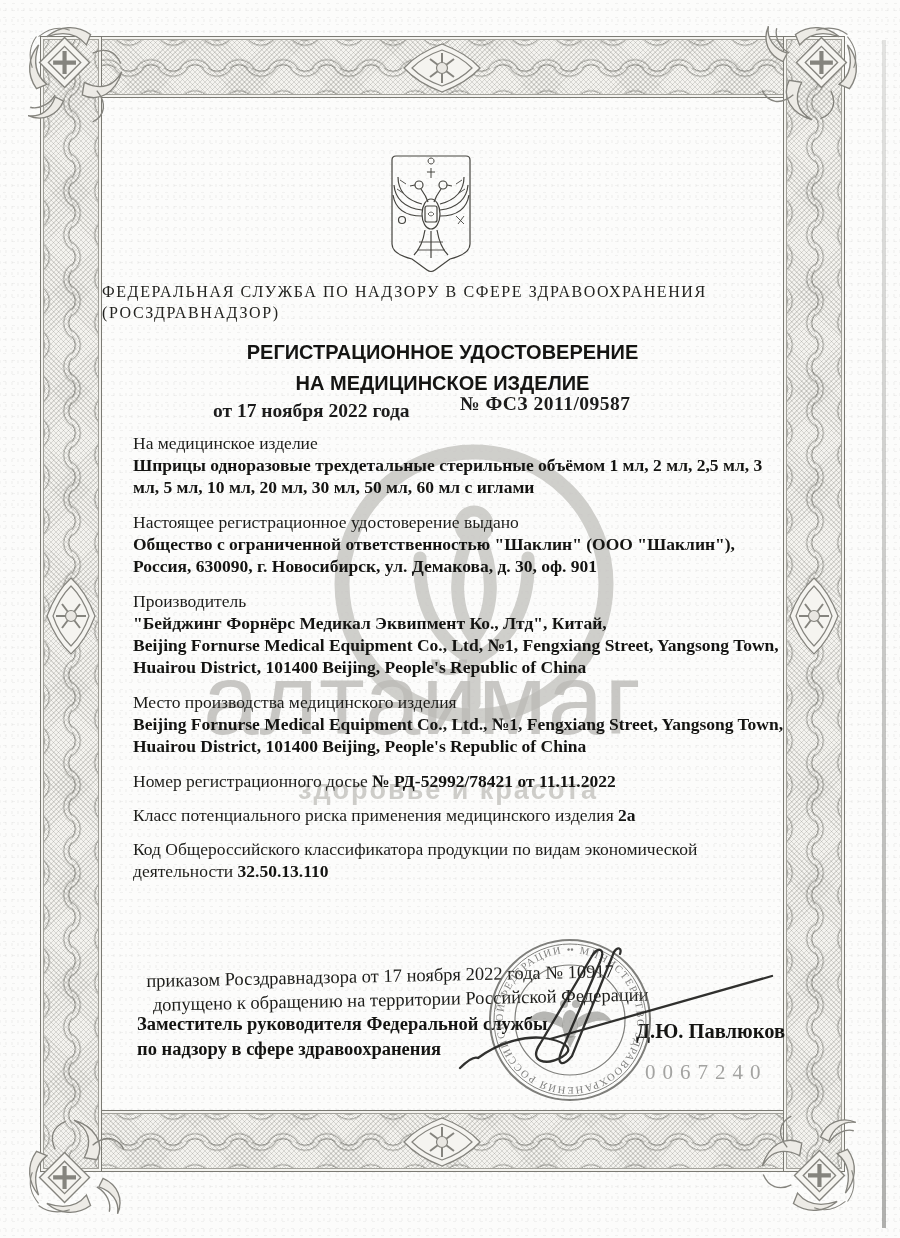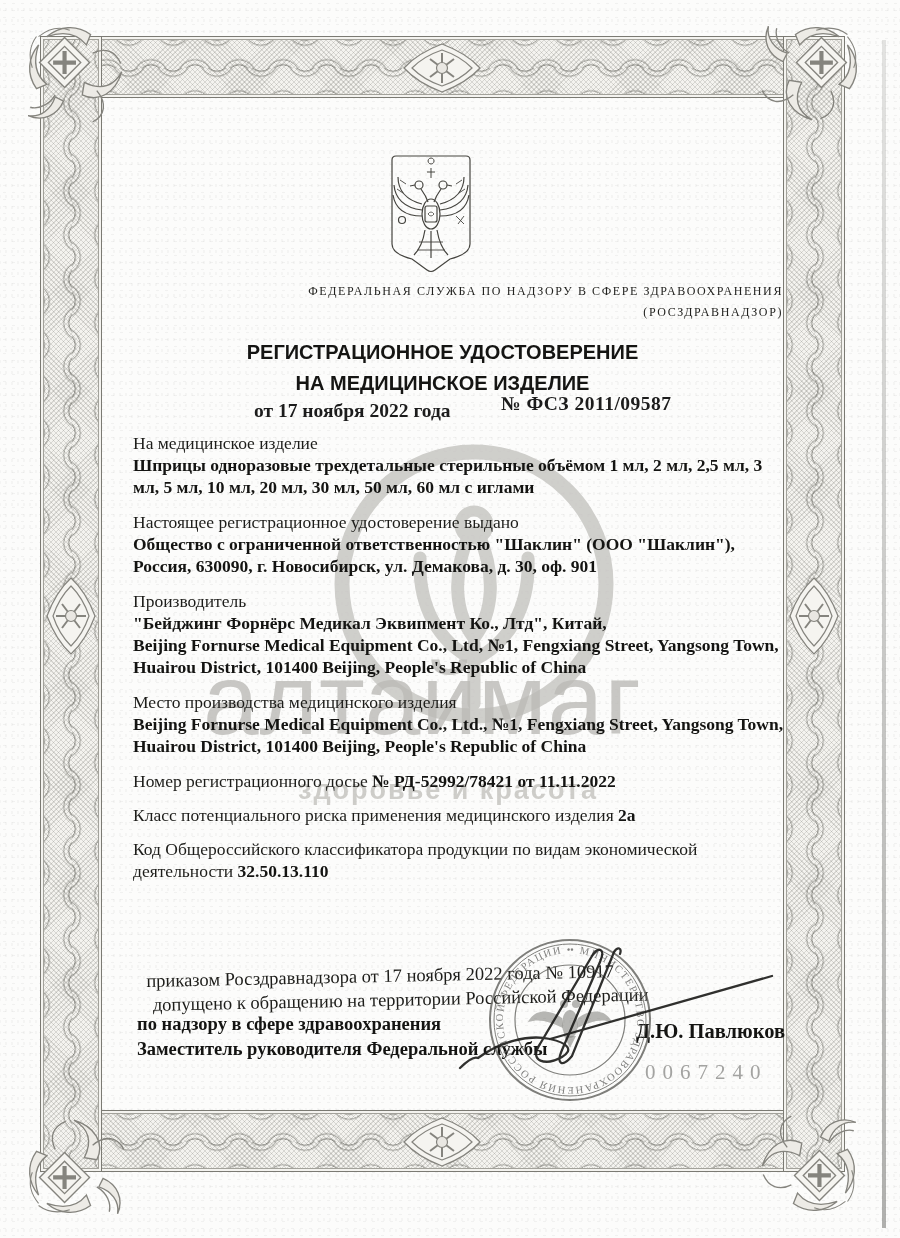--- a/index.html
+++ b/index.html
@@ -60,28 +60,28 @@
   }
   .wm-tag {
     position:absolute; left:298px; top:763px;
     font-family:"Liberation Sans", sans-serif; font-weight:bold;
     font-size:27px; letter-spacing:2px; color:#c6c5c1; opacity:.85;margin-top:12px;
   }
   .wm-logo { position:absolute; left:318px; top:428px; opacity:.8; }
   
   .content { position:absolute; inset:0; z-index:2; }
   .coat { position:absolute; left:388px; top:154px; }
-  .agency { position:absolute; left:102px; top:281px; width:681px; text-align:right;
-            font-size:12px; letter-spacing:1.6px; line-height:21px; color:#232320; }
+  .agency { position:absolute; left:102px; top:281px; width:681px; text-align:left;
+            font-size:16px; letter-spacing:1.6px; line-height:21px; color:#232320; }
   .title  { position:absolute; left:102px; top:337px; width:681px; text-align:center;
             font-family:"Liberation Sans", sans-serif; font-weight:bold;
             font-size:20px; line-height:31px; color:#151513; }
   .issue  { position:absolute; left:213px; top:400px; width:570px;
             font-weight:bold; font-size:19.5px; color:#17
-1715;margin-left:41px; }
+1715; }
   .issue .num { position:absolute; left:247px; top:-7px; letter-spacing:.5px; }
   .body { position:absolute; left:133px; top:432px; width:657px;
           font-size:17.5px; line-height:22px; color:#1d1d1a; }
   .sec { margin-bottom:13px; }
   .bold { font-weight:bold; color:#141412; }
   .inline-sec { margin-bottom:12px; }
   .footer-order { position:absolute; left:146px; top:969px; font-size:18.5px; line-height:24px;
                   transform:rotate(-1.2deg); transform-origin:left top; color:#1d1d1a; }
   .footer-order p:nth-child(2){ margin-left:6px; }
   .signer-title { position:absolute; left:137px; top:1012px; font-weight:bold;
@@ -223,22 +223,22 @@
       <p class="inline-sec"><span>Номер регистрационного досье </span><span class="bold">№ РД-52992/78421 от 11.11.2022</span></p>
       <p class="inline-sec"><span>Класс потенциального риска применения медицинского изделия </span><span class="bold">2а</span></p>
       <p class="inline-sec"><span>Код Общероссийского классификатора продукции по видам экономической деятельности </span><span class="bold">32.50.13.110</span></p>
     </div>
 
     <div class="footer-order">
       <p>приказом Росздравнадзора от 17 ноября 2022 года № 10917</p>
       <p>допущено к обращению на территории Российской Федерации</p>
     </div>
     <div class="signer-title">
+      <p>Заместитель руководителя Федеральной службы</p>
       <p>по надзору в сфере здравоохранения</p>
-      <p>Заместитель руководителя Федеральной службы</p>
     </div>
     <div class="signer-name">Д.Ю. Павлюков</div>
     <div class="serial">0067240</div>
   </div>
 
   <svg class="stamp" width="168" height="168" viewBox="0 0 168 168">
     <defs>
         <path id="ringPath" d="M84,17 a67,67 0 1 1 -0.02,0"></path>
       </defs>
     <g stroke="#60605c" fill="none">

